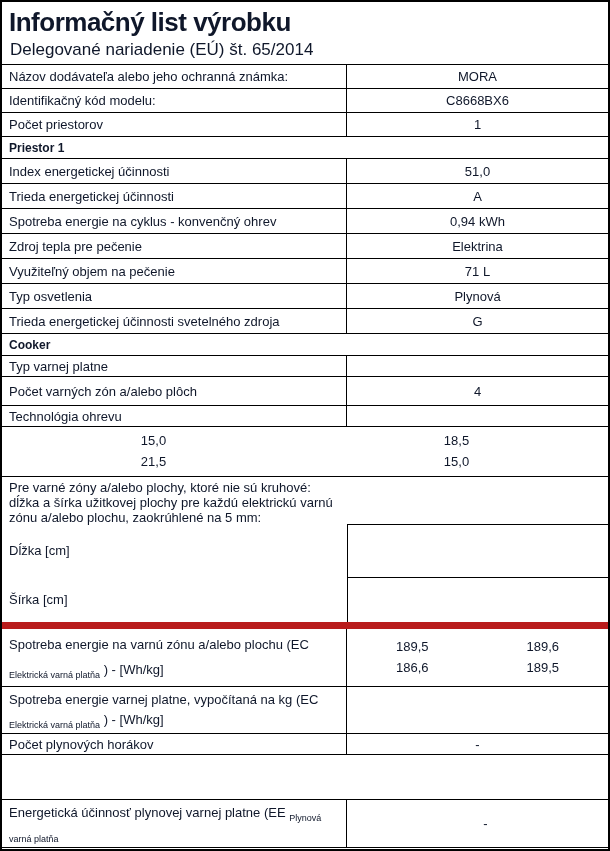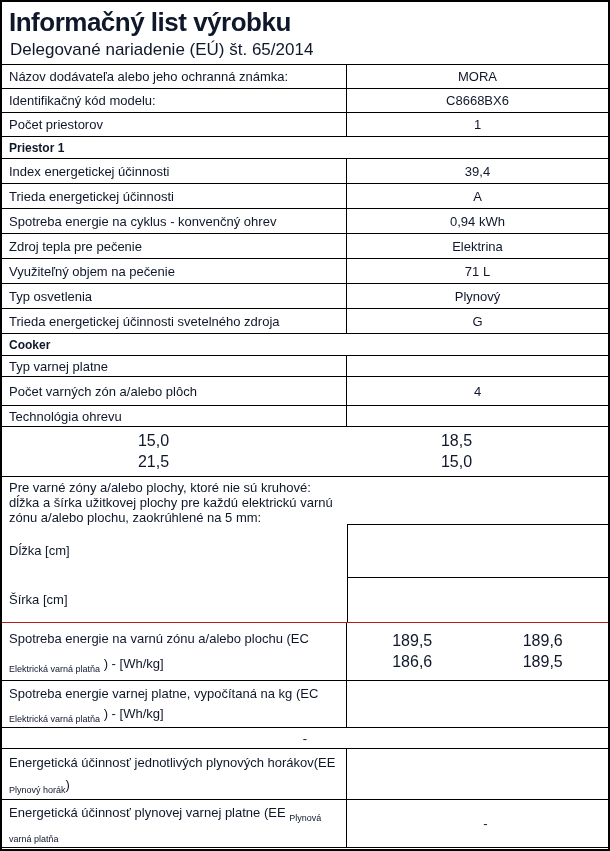--- a/index.html
+++ b/index.html
@@ -25,32 +25,32 @@
   }
   .hdr { font-weight:bold; font-size:12px; padding:2px 7px; display:flex; align-items:center; border-bottom:1px solid #000; box-sizing:border-box; }
 
   
   .h23 { min-height:24px; } .h22 { min-height:22px; } .h25 { min-height:25px; }
   .h21 { min-height:21px; } .h29 { min-height:29px; } .h50 { min-height:50px; }
   .h52 { min-height:52px; } .h42 { min-height:42px;gap:16px; } .h45 { min-height:45px; }
 
   
   .grid2 { flex:1; display:flex; flex-wrap:wrap; align-content:center; row-gap:7px; padding:2px 0; }
-  .grid2 .v { width:50%; text-align:center; font-size:16px; line-height:14px; }
+  .grid2 .v { width:50%; text-align:center; font-size:13px; line-height:14px; }
 
   
   .lc.rich { display:block; padding-top:3px; }
   .rich .main, .rich .tail { font-size:13px; }
   .rich-lh26 { line-height:25px; }
   .rich-lh20 { line-height:20px; padding-top:2px; }
   .rich-lh22 { line-height:22px; }
   .subscr { font-size:9px; position:relative; top:4px; }
 
   
-  .block { display:flex; border-bottom:1px solid #b91c1c; box-sizing:border-box; }
+  .block { display:flex; border-bottom:7px solid #b91c1c; box-sizing:border-box; }
   .block-l { width:345px; display:flex; flex-direction:column; font-size:13px; box-sizing:border-box; }
   .block-l .para { padding:3px 7px 0; height:47px; box-sizing:border-box; line-height:15px; }
   .block-l .slab { padding:0 7px; display:flex; align-items:center; box-sizing:border-box; }
   .slab-len { height:53px; }
   .slab-wid { height:45px; }
   .block-r { width:261px; display:flex; flex-direction:column; box-sizing:border-box; }
   .block-r .spacer { height:47px; }
   .block-r .box { border-left:1px solid #000; border-top:1px solid #000; box-sizing:border-box;
                   display:flex; align-items:center; justify-content:center; font-size:13px; }
   .box-len { height:53px; }
@@ -76,41 +76,41 @@
   </div>
   <div class="r h23">
     <div class="lc">Počet priestorov</div>
     <div class="rc">1</div>
   </div>
 
   <div class="hdr h22">Priestor 1</div>
 
   <div class="r h25">
     <div class="lc">Index energetickej účinnosti</div>
-    <div class="rc">39,4</div>
+    <div class="rc">51,0</div>
   </div>
   <div class="r h25">
     <div class="lc">Trieda energetickej účinnosti</div>
     <div class="rc">A</div>
   </div>
   <div class="r h25">
     <div class="lc">Spotreba energie na cyklus - konvenčný ohrev</div>
     <div class="rc">0,94 kWh</div>
   </div>
   <div class="r h25">
     <div class="lc">Zdroj tepla pre pečenie</div>
     <div class="rc">Elektrina</div>
   </div>
   <div class="r h25">
     <div class="lc">Využiteľný objem na pečenie</div>
     <div class="rc">71 L</div>
   </div>
   <div class="r h25">
     <div class="lc">Typ osvetlenia</div>
-    <div class="rc">Plynový</div>
+    <div class="rc">Plynová</div>
   </div>
   <div class="r h25">
     <div class="lc">Trieda energetickej účinnosti svetelného zdroja</div>
     <div class="rc">G</div>
   </div>
 
   <div class="hdr h22">Cooker</div>
 
   <div class="r h21">
     <div class="lc">Typ varnej platne</div>
@@ -159,27 +159,25 @@
     </div>
   </div>
 
   <div class="r h42">
     <div class="lc rich rich-lh20">
       <span class="main">Spotreba energie varnej platne, vypočítaná na kg (EC </span><span class="subscr">Elektrická varná platňa</span><span class="tail"> ) - [Wh/kg]</span>
     </div>
   </div>
 
   <div class="r h21">
+    <div class="lc">Počet plynových horákov</div>
     <div class="rc">-</div>
   </div>
 
   <div class="r h45">
-    <div class="lc rich rich-lh22">
-      <span class="main">Energetická účinnosť jednotlivých plynových horákov(EE </span><span class="subscr">Plynový horák</span><span class="tail">)</span>
-    </div>
     <div class="rc"></div>
   </div>
 
   <div class="r h42">
     <div class="lc rich rich-lh20">
       <span class="main">Energetická účinnosť plynovej varnej platne (EE </span><span class="subscr">Plynová varná platňa</span>
     </div>
     <div class="rc">-</div>
   </div>
 

